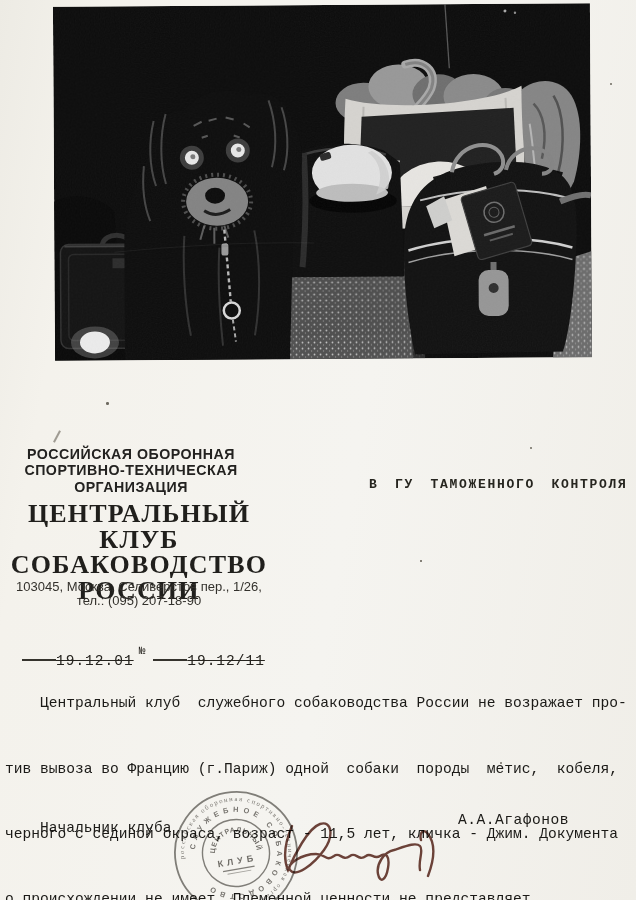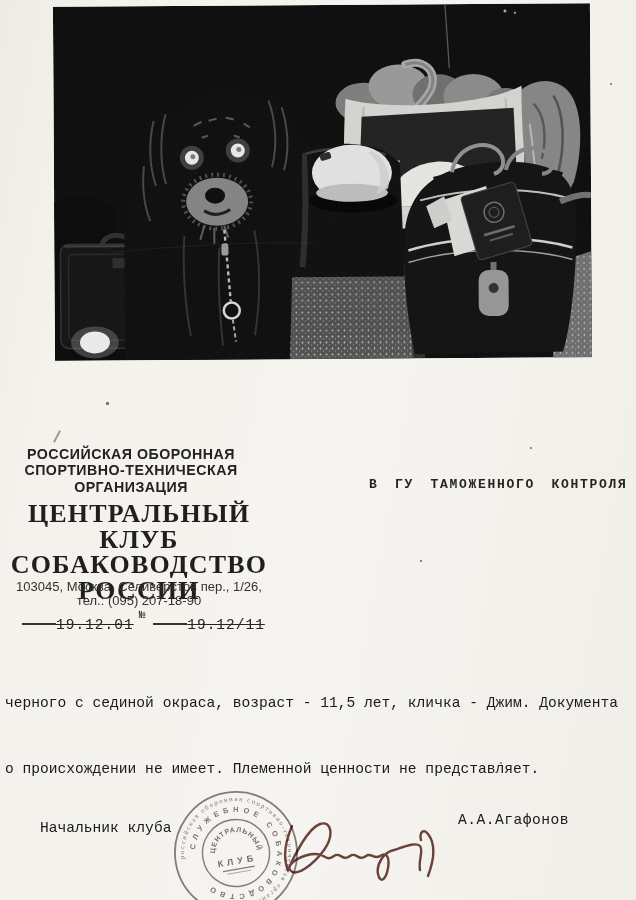--- a/index.html
+++ b/index.html
@@ -19,21 +19,21 @@
          font-size:14.2px; line-height:16.3px; letter-spacing:.5px; color:#232220; }
   .recipient { position:absolute; left:369px; top:477px; font-weight:bold;
          font-size:13px; letter-spacing:1.7px; word-spacing:7px; color:#26251f; }
   .club { position:absolute; left:0; top:501px; width:278px; text-align:center;
          font-family:"Liberation Serif","DejaVu Serif",serif; font-weight:bold;
          font-size:26px; line-height:25.6px; letter-spacing:1.2px; color:#201f1c; }
   .addr { position:absolute; left:0; top:580px; width:278px; text-align:center;
          font-family:"Liberation Sans","DejaVu Sans",sans-serif;
          font-size:13px; line-height:14px; color:#33312c; }
   
-  .ref { position:absolute; left:22px; top:614px; font-size:14.5px;
+  .ref { position:absolute; left:22px; top:650px; font-size:14.5px;
          letter-spacing:1px; color:#26241f; white-space:nowrap; }
   .rule { display:inline-block; width:34px; height:1.5px; background:#35332d;
           vertical-align:4px; }
   .struck { text-decoration:line-through; text-decoration-thickness:1.4px; }
   .no-sign { font-size:11px; position:relative; top:-5px; margin:0 7px 0 5px;
              text-decoration:none; }
   
   .body-text { position:absolute; left:5px; top:650px; font-size:14.6px;
                line-height:21.7px; white-space:pre; color:#1b1a17; }
   .sig-title { position:absolute; left:5px; top:820px; font-size:14.6px;
@@ -226,20 +226,22 @@
   </div>
 
   <div class="addr">
     <div>103045, Москва, Селиверстов пер., 1/26,</div>
     <div>тел.: (095) 207-18-90</div>
   </div>
 
   <div class="ref"><span class="rule"></span><span class="struck">19.12.01</span><sup class="no-sign">№</sup><span class="rule"></span><span class="struck">19.12/11</span></div>
 
   <div class="body-text">
+    <div>    Центральный клуб  служебного собаководства России не возражает про-</div>
+    <div>тив вывоза во Францию (г.Париж) одной  собаки  породы  метис,  кобеля,</div>
     <div>черного с сединой окраса, возраст - 11,5 лет, кличка - Джим. Документа</div>
     <div>о происхождении не имеет. Племенной ценности не представляет.</div>
     
     
     
     
   </div>
 
   <div class="sig-title">    Начальник клуба</div>
   <div class="sig-name">А.А.Агафонов</div>

